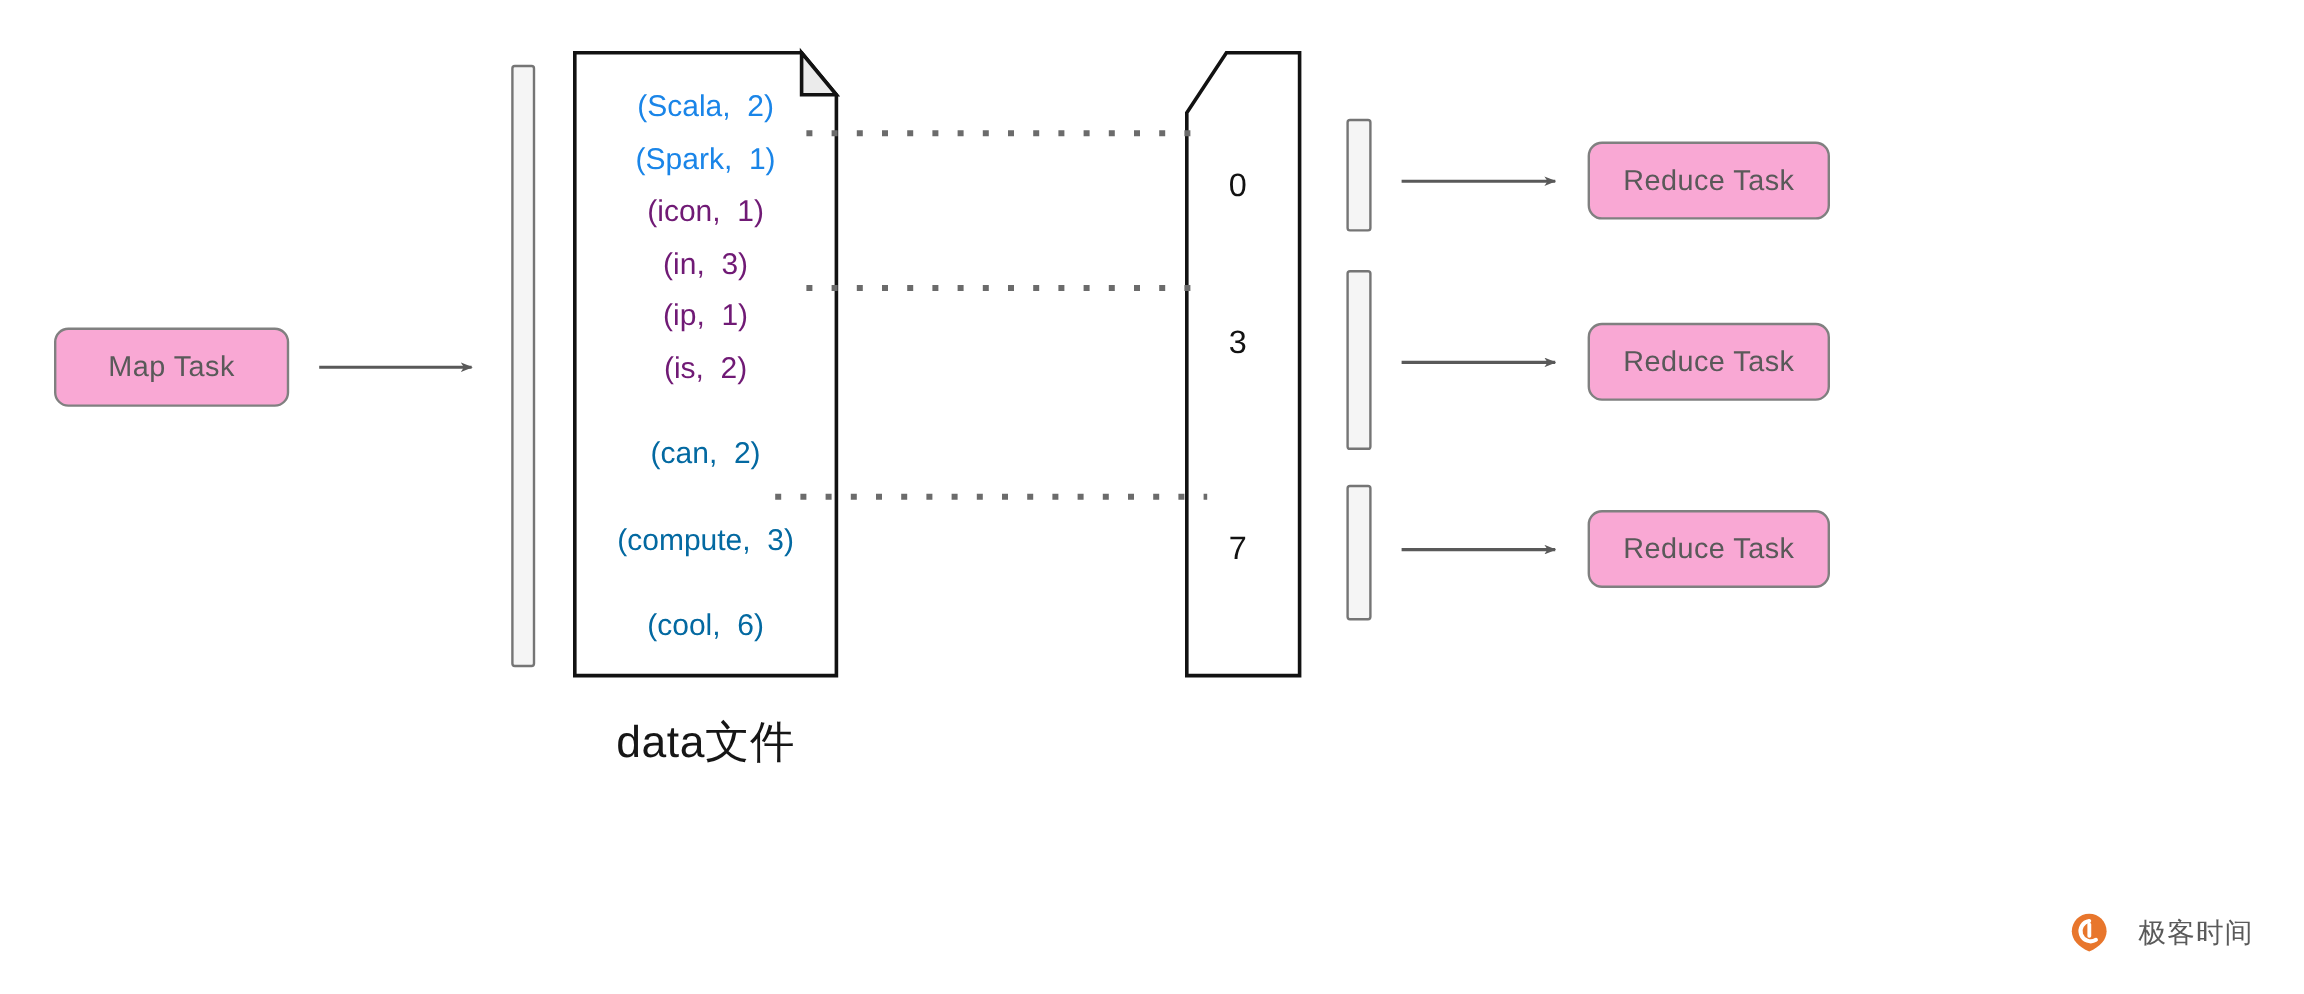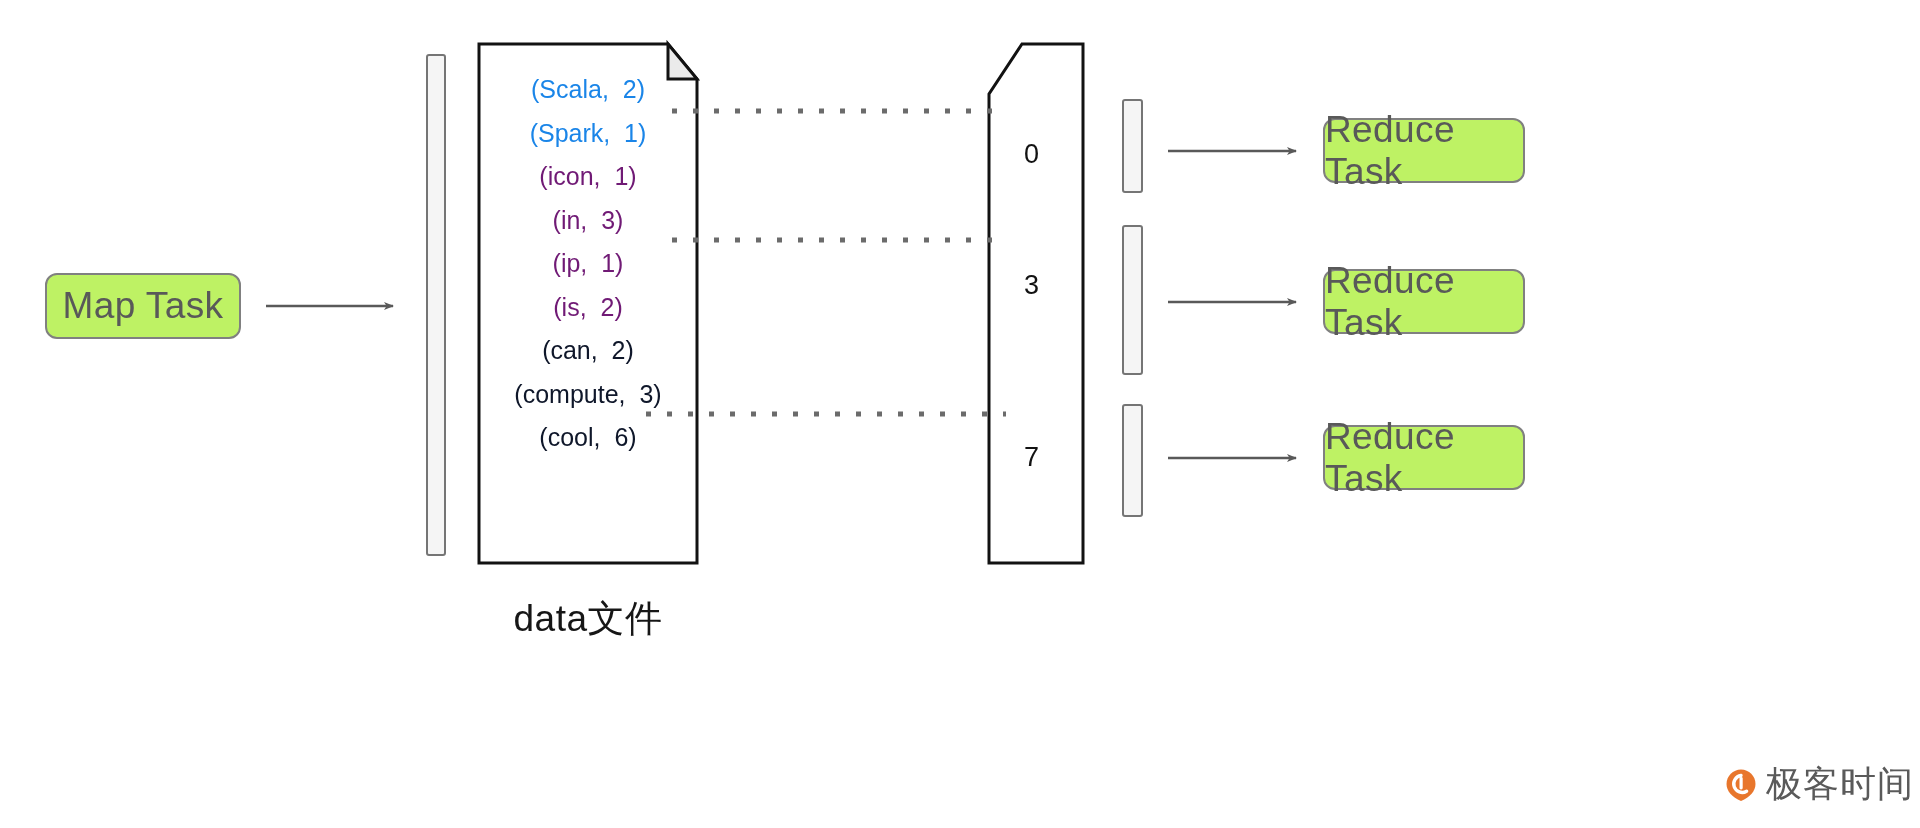--- a/index.html
+++ b/index.html
@@ -24,25 +24,25 @@
     width: 1920px;
     height: 828px;
   }
 
   
   .task-box {
     position: absolute;
     display: flex;
     align-items: center;
     justify-content: center;
-    background: #bef264;
+    background: #f9a8d4;
     border: 2px solid #808080;
     border-radius: 12px;
     color: #595959;
-    font-size: 37px;
+    font-size: 24px;
     letter-spacing: 0.4px;
     box-sizing: border-box;
   }
   #map-task {
     left: 45px;
     top: 273px;
     width: 196px;
     height: 66px;
   }
   .reduce-task {
@@ -94,21 +94,21 @@
     align-items: center;
   }
   .kv-row {
     font-size: 25px;
     line-height: 43.5px;
     white-space: pre;
     text-align: center;
   }
   .kv-blue   { color: #1a85e8; }
   .kv-purple { color: #701a75; }
-  .kv-red    { color: #0f172a; }
+  .kv-red    { color: #0369a1; margin-top: 28px; }
 
   
   #index-file {
     position: absolute;
     left: 988px;
     top: 43px;
     width: 96px;
     height: 521px;
   }
   .index-num {
@@ -136,24 +136,25 @@
   
   #watermark {
     position: absolute;
     left: 1724px;
     top: 760px;
     display: flex;
     align-items: center;
     gap: 8px;
   }
   #watermark-text {
-    font-size: 36px;
+    font-size: 23px;
     color: #5a5a5a;
     letter-spacing: 1px;
     font-family: "DejaVu Sans", sans-serif;
+    margin-left: 16px;
   }
 </style>
 </head>
 <body>
 
 <div id="canvas">
 
   <svg id="svg-layer" viewBox="0 0 1920 828" xmlns="http://www.w3.org/2000/svg">
 
     <defs>

